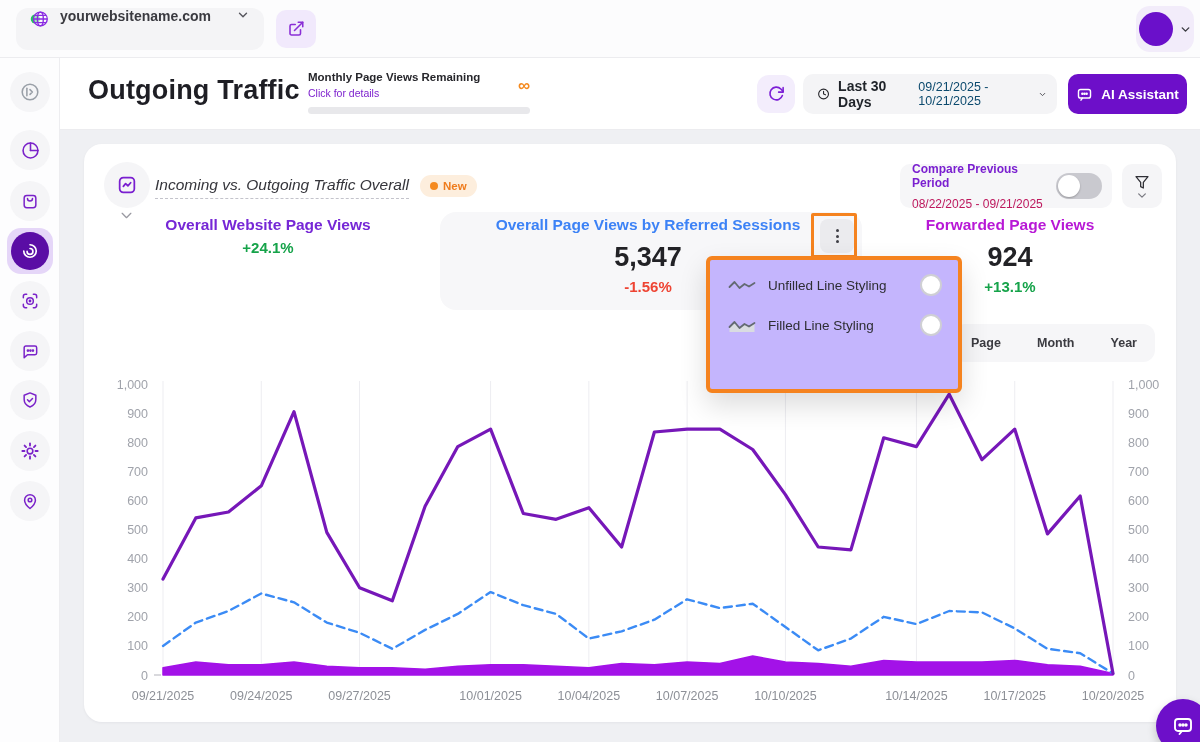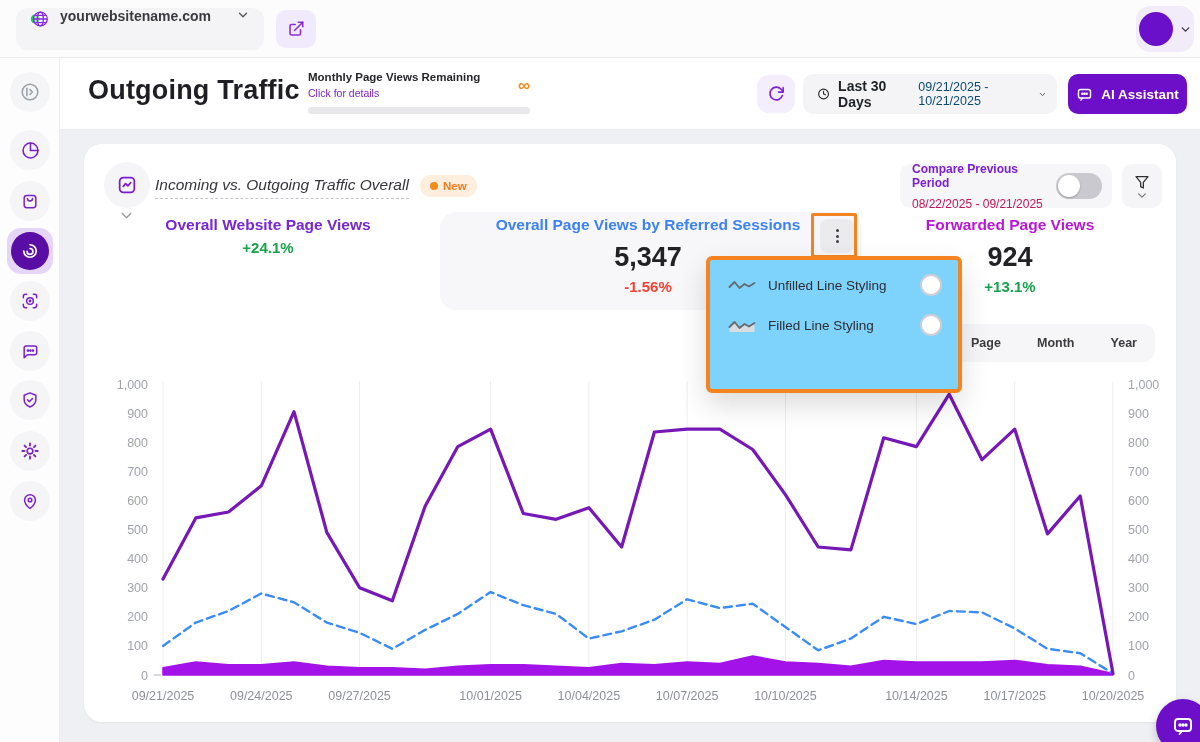--- a/index.html
+++ b/index.html
@@ -66,21 +66,21 @@
   .tabs { position:absolute; left:869px; top:180px; width:202px; height:38px; background:#f6f6f8; border-radius:12px; display:flex; align-items:center; justify-content:space-around; }
   .tabs .tab { font-size:12.5px; font-weight:bold; color:#3b3b41; cursor:pointer; padding:4px 2px; }
 
   
   .chart-wrap { position:absolute; left:16px; top:232px; width:1064px; height:334px; }
   #chart-svg text { font-family:"Liberation Sans",sans-serif; font-size:12.5px; fill:#a0a3ab; }
   #chart-svg text.xlab { fill:#8d9097; font-size:12.5px; }
 
   
   .kebab-highlight { position:absolute; left:811px; top:213px; width:46px; height:45px; border:3px solid #f5831f; border-radius:2px; z-index:20; pointer-events:none; }
-  .style-menu { position:absolute; left:706px; top:256px; width:256px; height:137px; background:#7dd3fc; border:4px solid #f5831f; border-radius:6px; box-shadow:0 12px 28px rgba(0,0,0,.14); z-index:21; padding-top:5px; }
+  .style-menu { position:absolute; left:706px; top:256px; width:256px; height:137px; background:#c4b5fd; border:4px solid #f5831f; border-radius:6px; box-shadow:0 12px 28px rgba(0,0,0,.14); z-index:21; padding-top:5px; }
   .menu-row { height:40px; display:flex; align-items:center; padding:0 16px 0 18px; gap:12px; cursor:pointer; }
   .menu-row .m-lab { flex:1; font-size:13.5px; color:#2e2e33; }
   .radio { width:22px; height:22px; border-radius:50%; border:2px solid #cfcfd4; background:#fff; display:flex; align-items:center; justify-content:center; }
   .radio .check { display:none; }
   .radio.checked { border-color:#23a85c; background:#23a85c; box-shadow:inset 0 0 0 2px #ffffff; }
   .radio.checked .check { display:block; }
 
   
   .fab-chat { position:absolute; left:1156px; top:699px; width:54px; height:54px; border-radius:50%; background:#6d0fc9; display:flex; align-items:center; justify-content:center; z-index:30; cursor:pointer; box-shadow:0 4px 10px rgba(0,0,0,.2); }
 </style>

